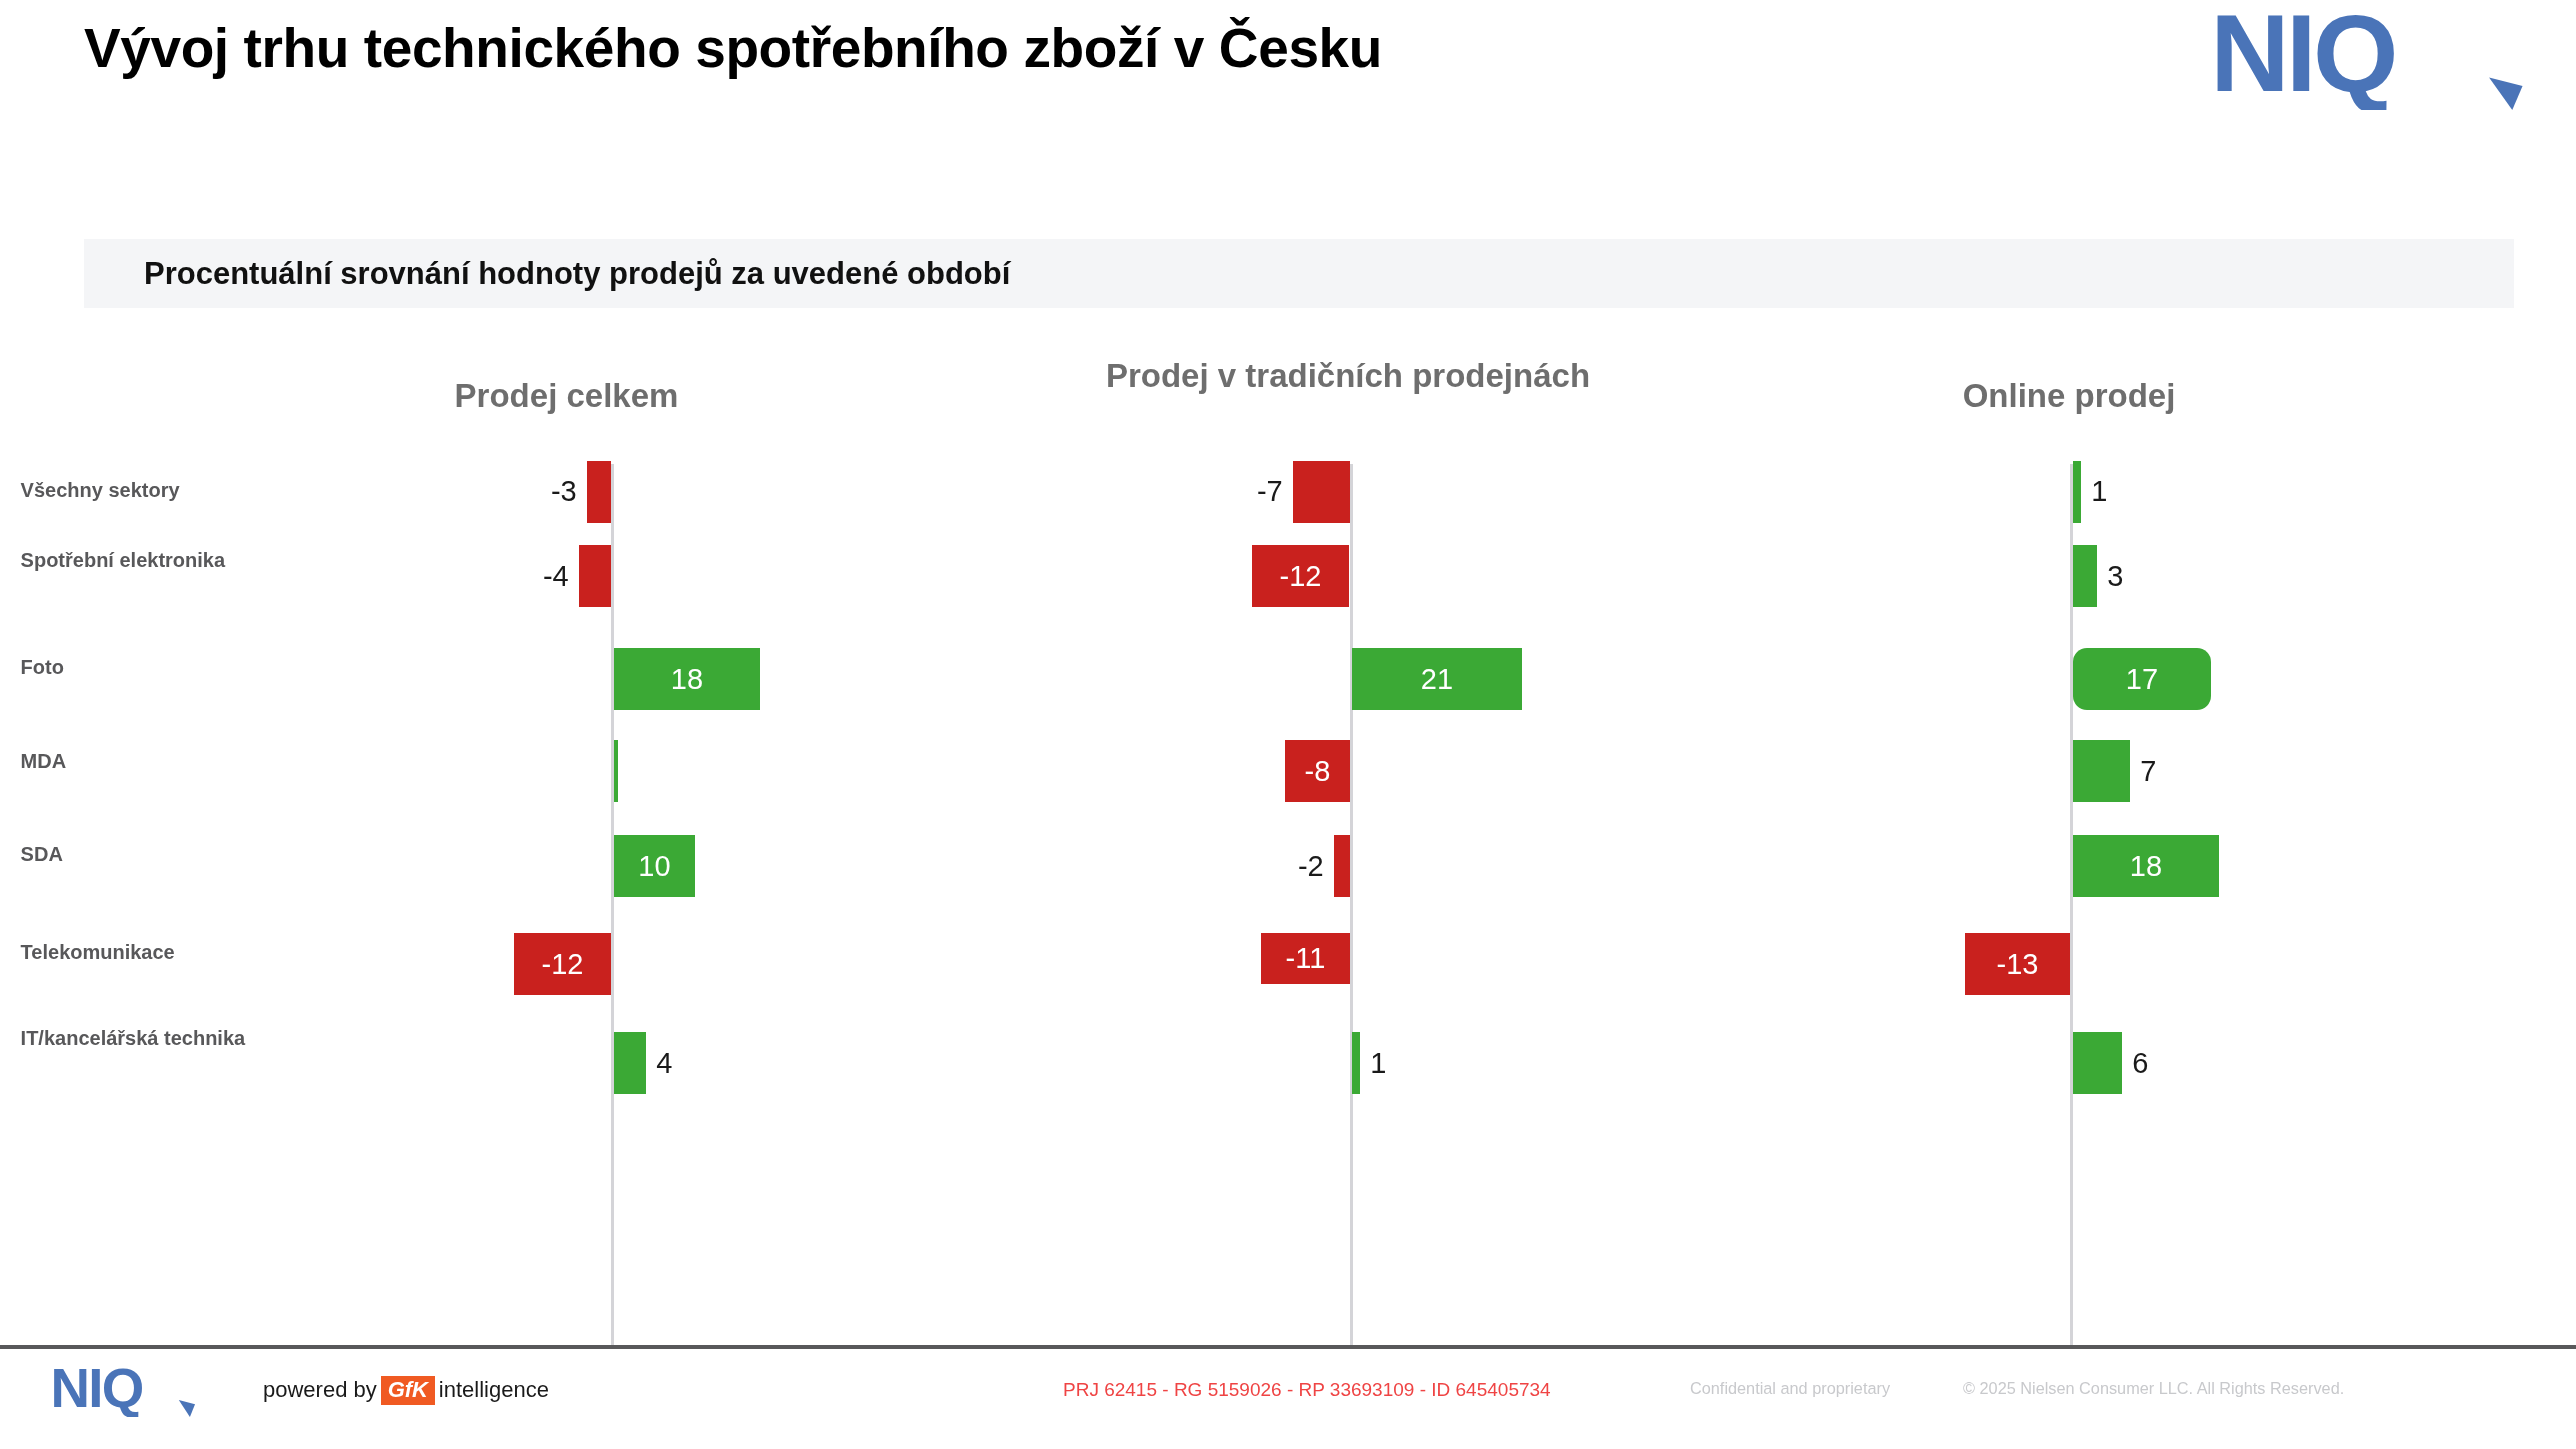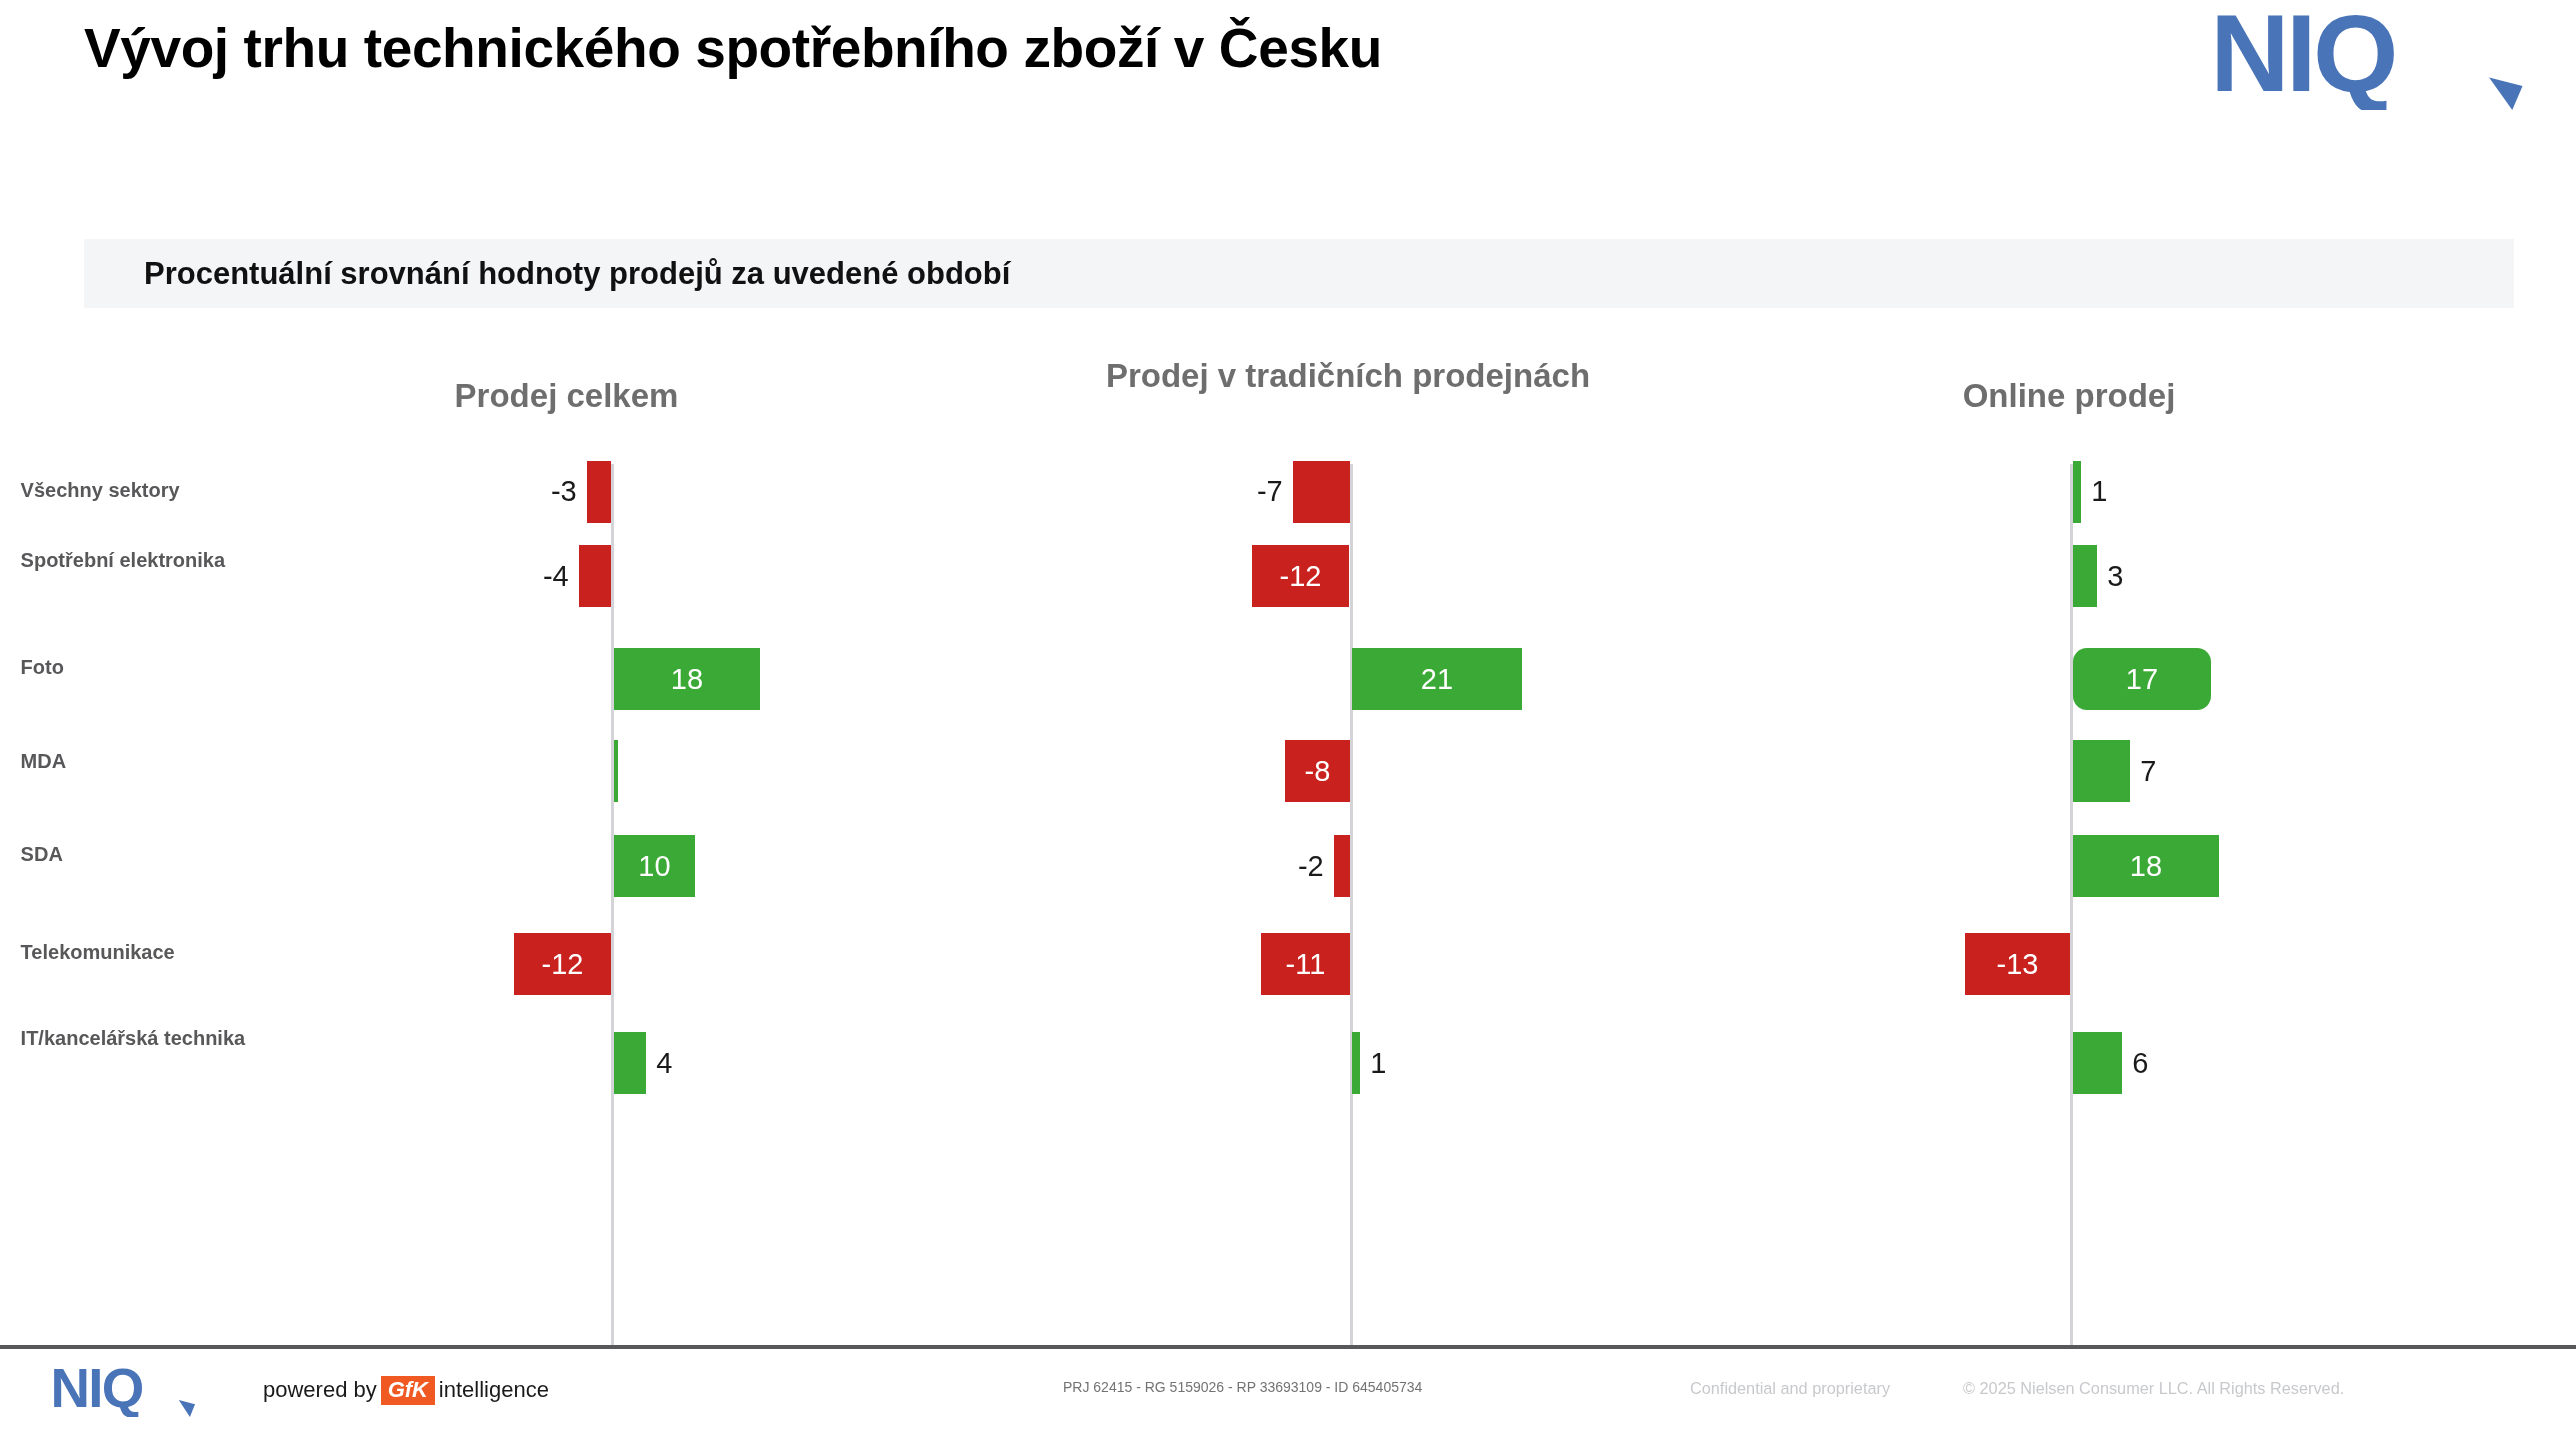--- a/index.html
+++ b/index.html
@@ -98,21 +98,21 @@
     font-size:22px; color:#1A1A1A; white-space:nowrap;
   }
   #gfk-badge {
     display:inline-flex; align-items:center; justify-content:center;
     background:#F05A22; color:#FFFFFF;
     font-size:22px; font-weight:bold; font-style:italic;
     padding:2.6px 6.9px 4.3px 6.9px; line-height:1;
   }
   #prj-code {
     position:absolute; left:1063px; top:29px;
-    font-size:14px; color:#737373; white-space:nowrap;
+    font-size:19px; color:#ef4444; white-space:nowrap;
   }
   #confidential {
     position:absolute; left:1690px; top:29px;
     font-size:16.3px; color:#C8C9CC; white-space:nowrap;
   }
   #copyright {
     position:absolute; left:1963px; top:29px;
     font-size:16.3px; color:#C8C9CC; white-space:nowrap;
   }
 </style>
@@ -177,21 +177,21 @@
       </div>
       <div class="bar pos" style="height: 62px; top: 184px; width: 170px; left: 1352px;">
         <span class="barval">21</span>
       </div>
       <div class="bar neg" style="height: 62px; top: 276px; width: 65px; left: 1285px;">
         <span class="barval">-8</span>
       </div>
       <div class="bar neg" style="height: 62px; top: 371px; width: 16px; left: 1334px;">
         <span class="barval outside left">-2</span>
       </div>
-      <div class="bar neg" style="height: 62px; top: 469px; width: 89px; left: 1261px;">
+      <div class="bar neg" style="height: 51px; top: 469px; width: 89px; left: 1261px;">
         <span class="barval">-11</span>
       </div>
       <div class="bar pos" style="height: 62px; top: 568px; width: 8px; left: 1352px;">
         <span class="barval outside right">1</span>
       </div>
       <div class="bar pos" style="height: 62px; top: -3.4px; width: 8px; left: 2073px;">
         <span class="barval outside right">1</span>
       </div>
       <div class="bar pos" style="height: 62px; top: 81px; width: 24px; left: 2073px;">
         <span class="barval outside right">3</span>

